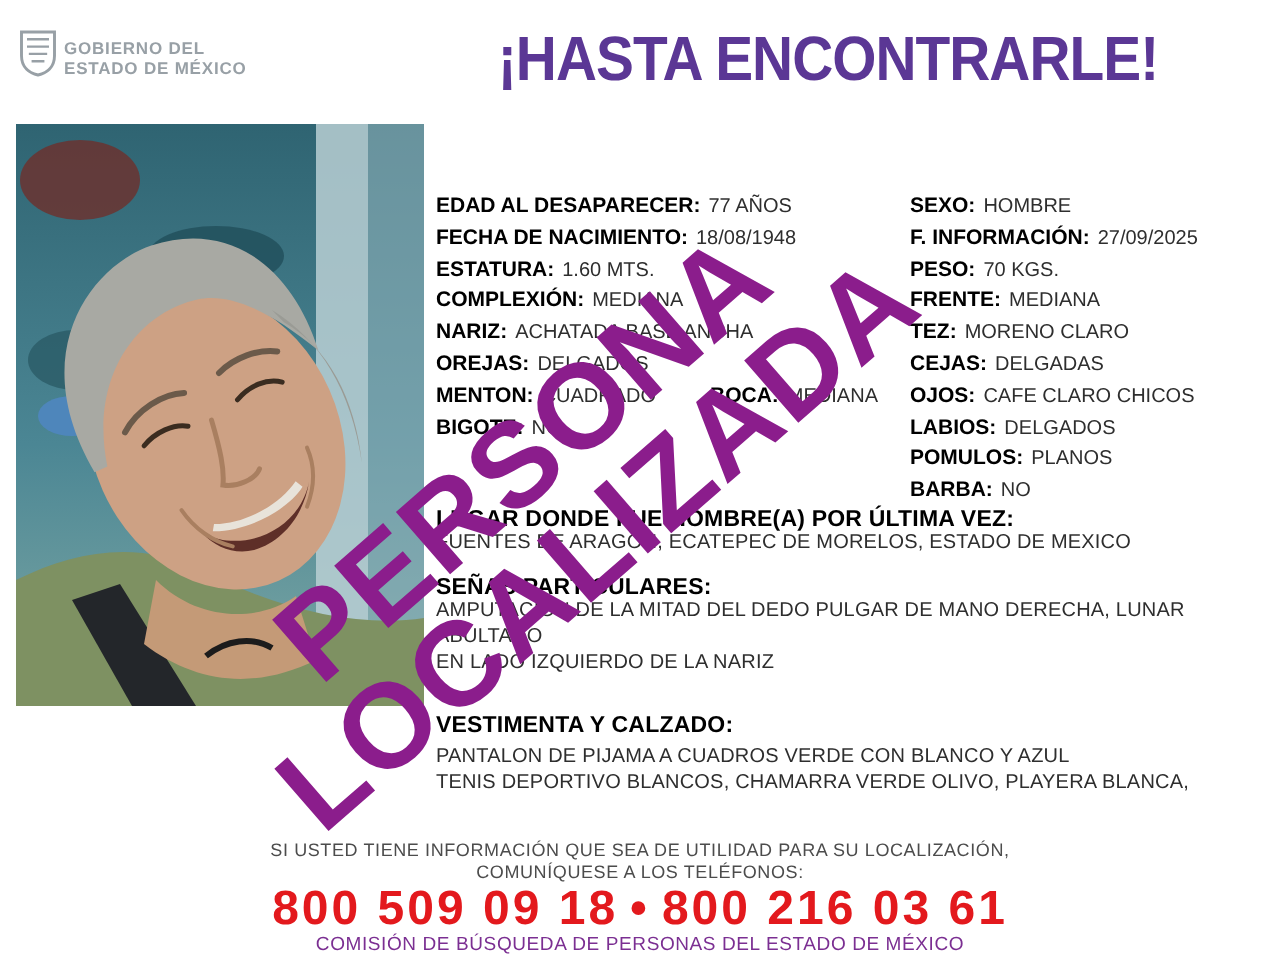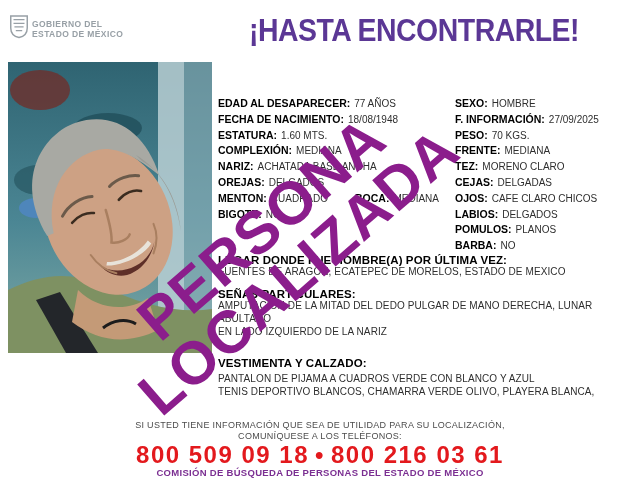--- a/index.html
+++ b/index.html
@@ -42,21 +42,21 @@
             font-size:60px;line-height:.95;color:#8b1d8c;letter-spacing:1px;
             white-space:nowrap;}
 
   
   .footer-info{position:absolute;left:0;top:420px;width:640px;text-align:center;
                font-size:9px;color:#4c4c4c;line-height:10.5px;letter-spacing:.3px;}
   .phones{position:absolute;left:0;top:441px;width:640px;text-align:center;
           font-size:24px;font-weight:bold;color:#e3191d;letter-spacing:1.5px;white-space:nowrap;}
   .phones .sep{padding:0 6px;}
   .org{position:absolute;left:0;top:467px;width:640px;text-align:center;
-       font-size:9.5px;font-weight:bold;color:#7b2f92;letter-spacing:.3px;}
+       font-size:9.5px;font-weight:normal;color:#7b2f92;letter-spacing:.3px;}
 </style>
 </head>
 <body>
 
 <div class="page">
 
   <div class="gov">
     <span>
       <svg width="22" height="25" viewBox="0 0 24 27">
         <path d="M3,2 h18 v13 c0,6.5 -4.5,9.5 -9,10.5 C7.5,24.5 3,21.5 3,15 Z" fill="none" stroke="#98a0a6" stroke-width="1.6"></path>

